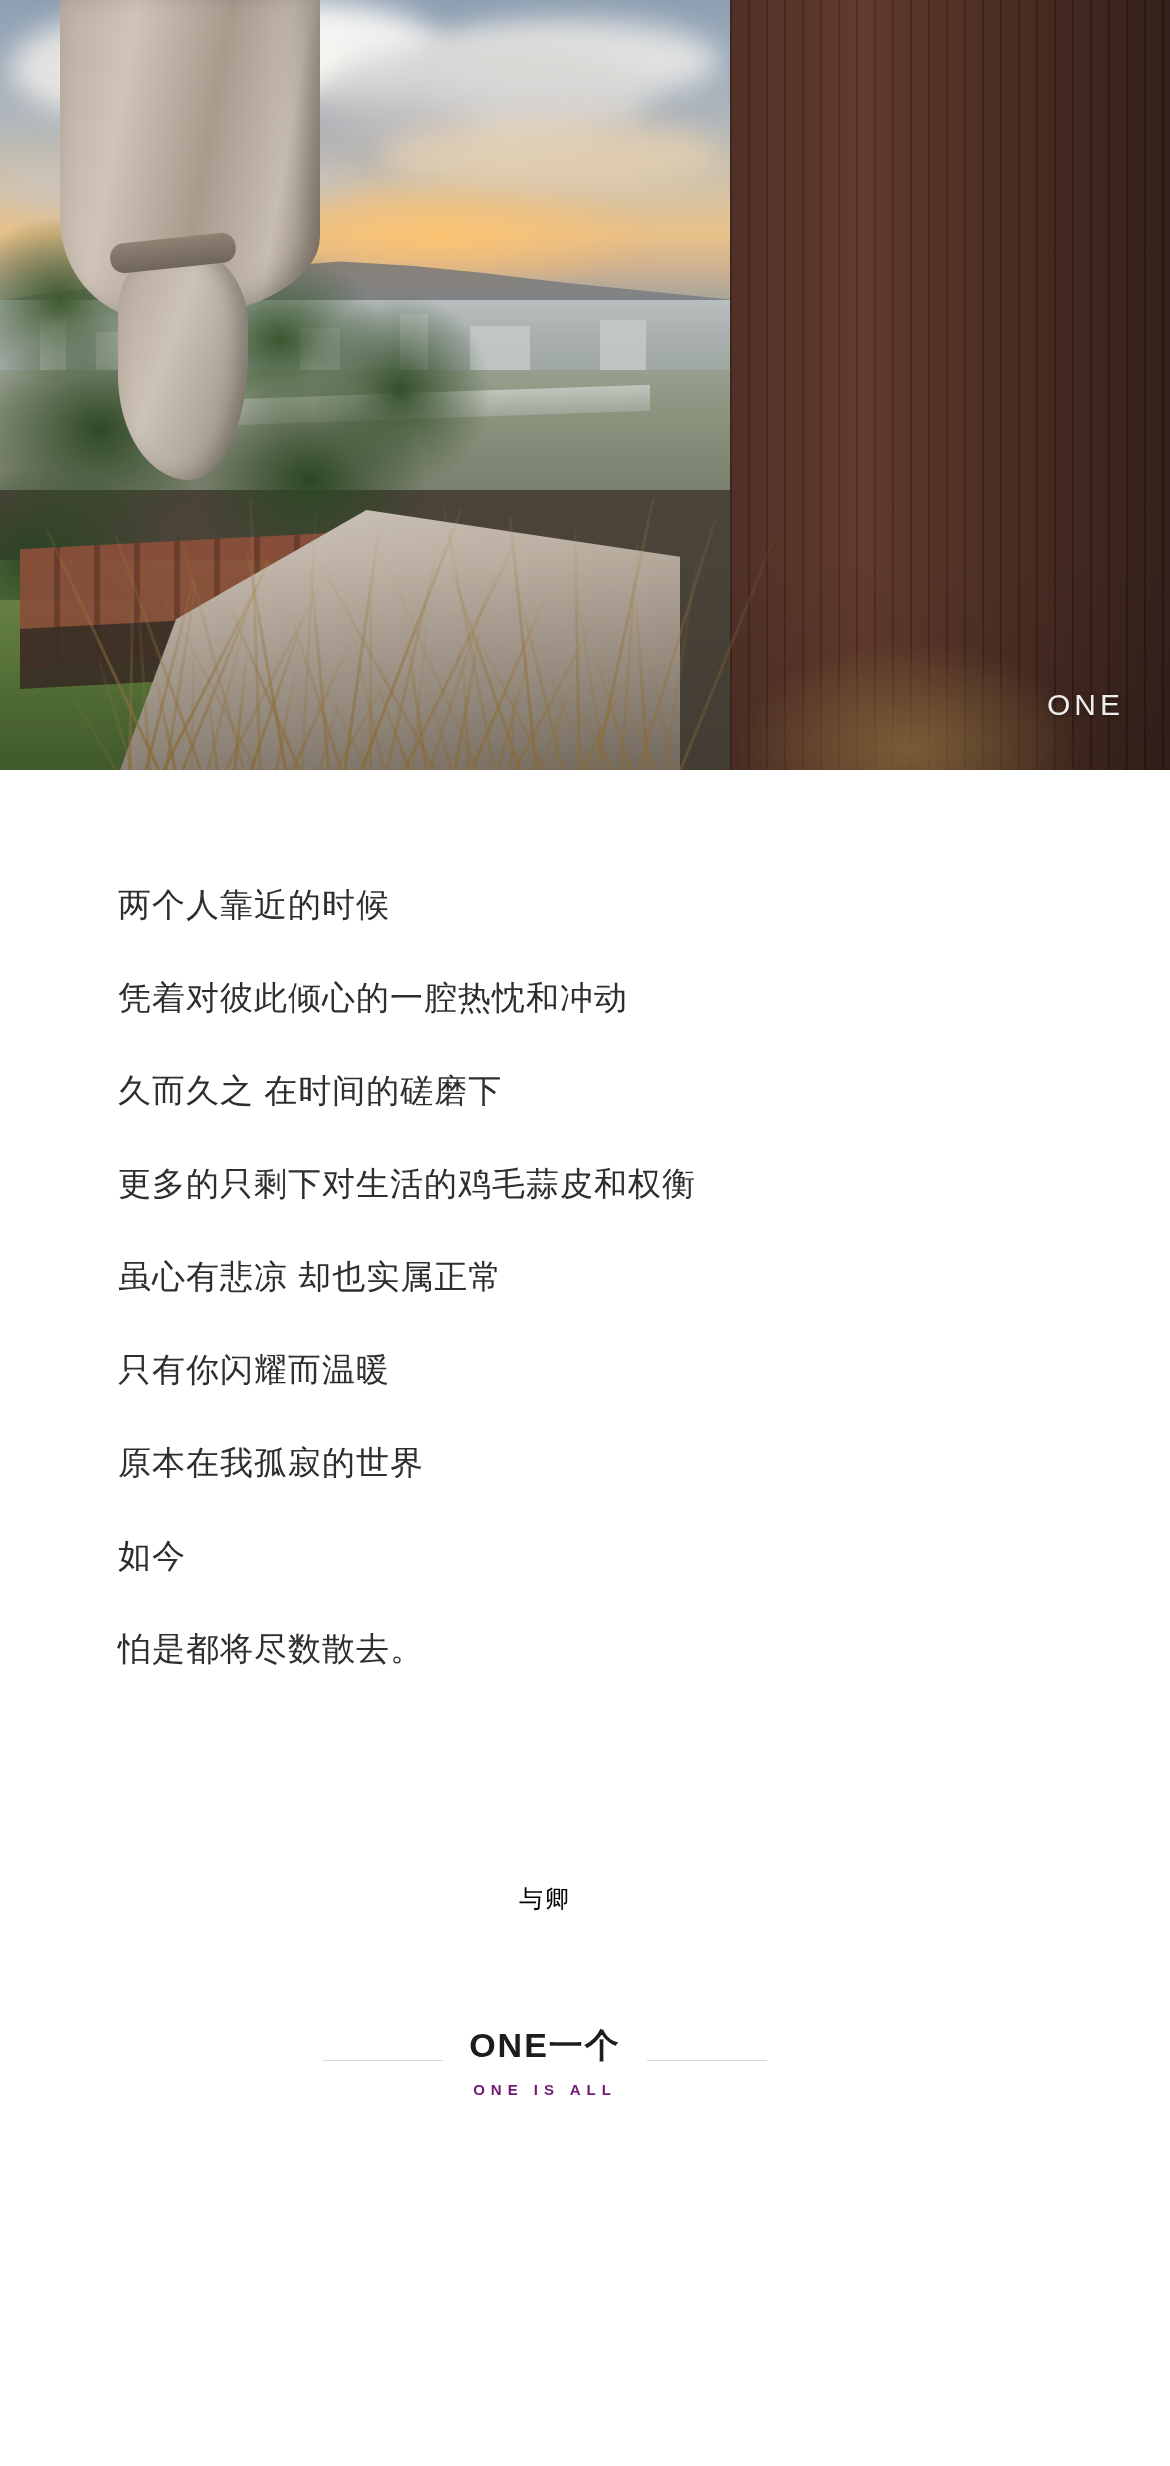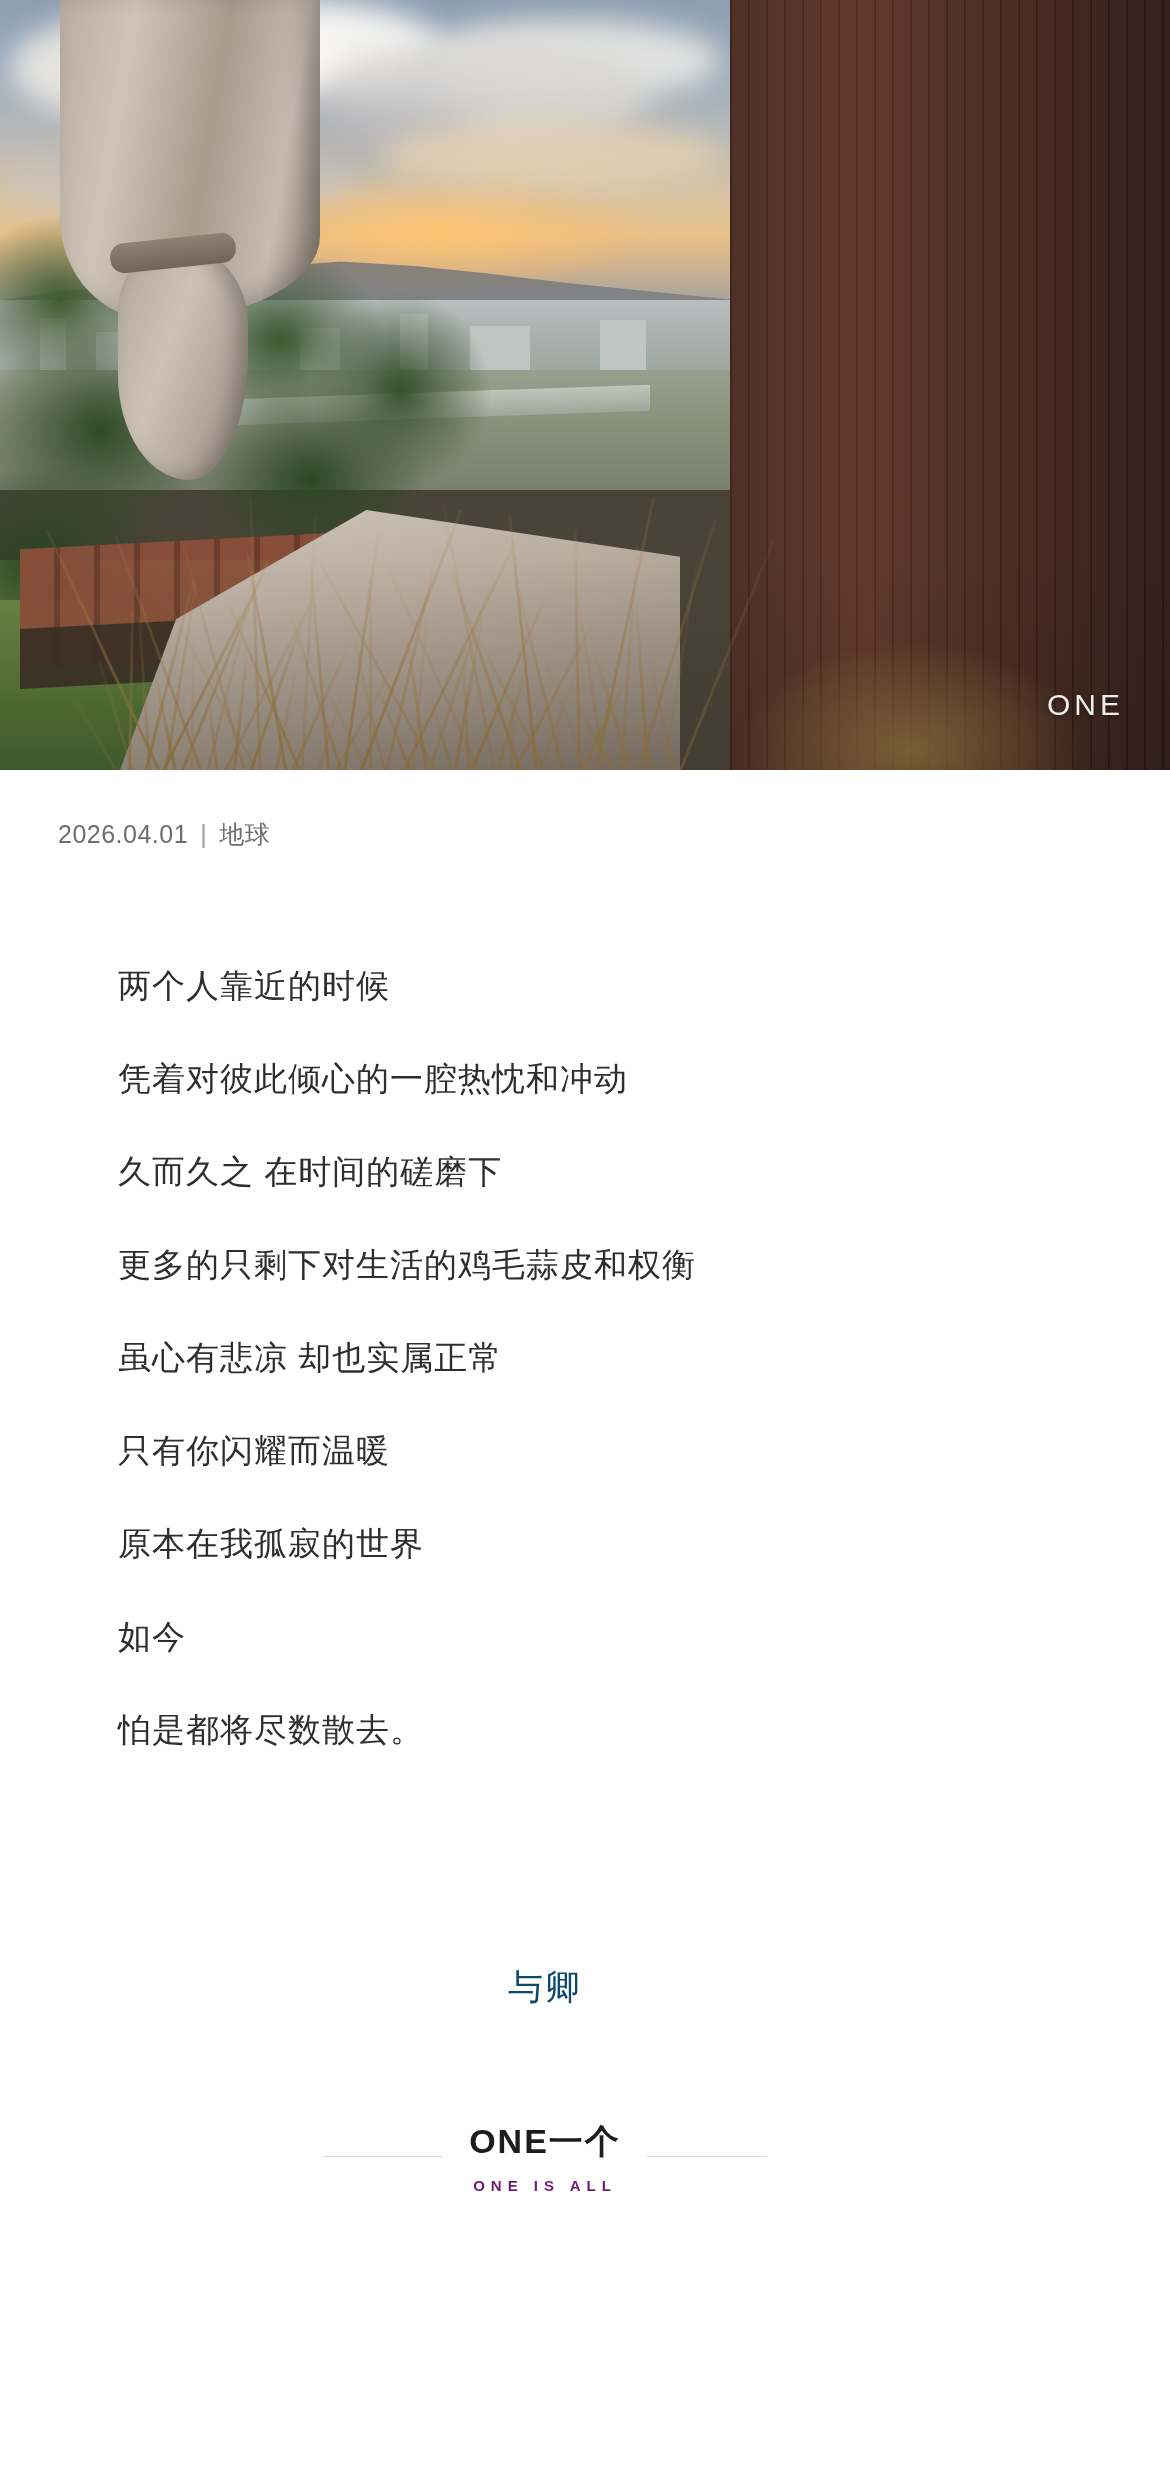--- a/index.html
+++ b/index.html
@@ -242,22 +242,22 @@
     line-height: 1.0;
     color: #2e2e2e;
     margin-bottom: 60px;
     letter-spacing: 1px;
     font-family: "Liberation Sans", "DejaVu Sans", sans-serif;
   }
 
   .author {
     margin-top: 158px;
     text-align: center;
-    font-size: 35px;
-    color: #0c4a6e;
+    font-size: 24px;
+    color: #000000;
     letter-spacing: 2px;
   }
 
   
   .footer {
     margin-top: 108px;
     margin-bottom: 46px;
     display: flex;
     align-items: center;
     justify-content: center;
@@ -396,23 +396,20 @@
           <div class="blade" style="left:554px;height:132px;transform:rotate(-12deg);opacity:0.65;"></div>
           <div class="blade" style="left:8px;height:169px;transform:rotate(1deg);opacity:0.75;"></div>
           <div class="blade" style="left:22px;height:206px;transform:rotate(14deg);opacity:0.85;"></div>
           <div class="blade" style="left:37px;height:243px;transform:rotate(27deg);opacity:0.95;"></div>
         </div>
       <div class="hero-fade"></div>
     </div>
     <div class="hero-logo">ONE</div>
   </div>
 
-  <div class="meta">
-    <span>2026.04.01</span><span class="sep">|</span><span>地球</span>
-  </div>
 
   <div class="poem">
     <div class="poem-line">两个人靠近的时候</div>
     <div class="poem-line">凭着对彼此倾心的一腔热忱和冲动</div>
     <div class="poem-line">久而久之 在时间的磋磨下</div>
     <div class="poem-line">更多的只剩下对生活的鸡毛蒜皮和权衡</div>
     <div class="poem-line">虽心有悲凉 却也实属正常</div>
     <div class="poem-line">只有你闪耀而温暖</div>
     <div class="poem-line">原本在我孤寂的世界</div>
     <div class="poem-line">如今</div>

